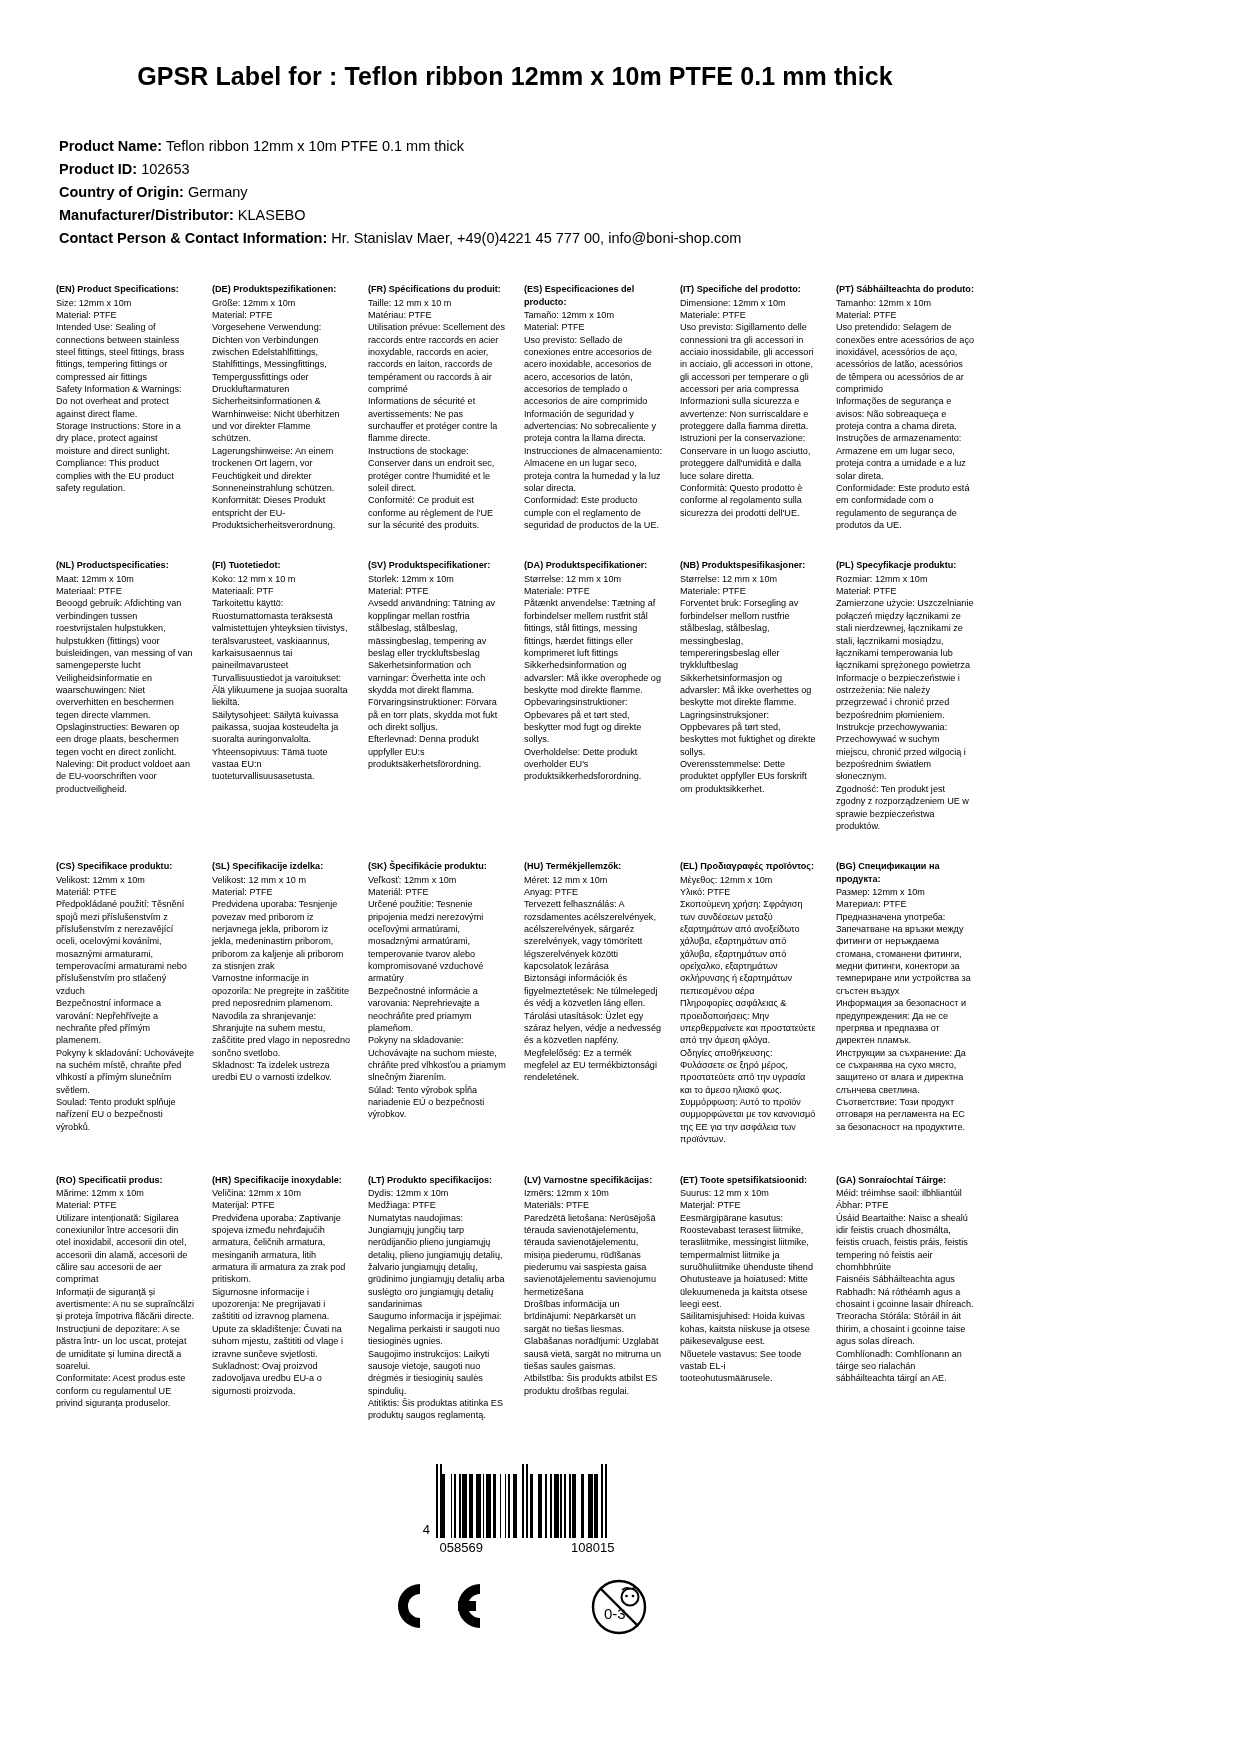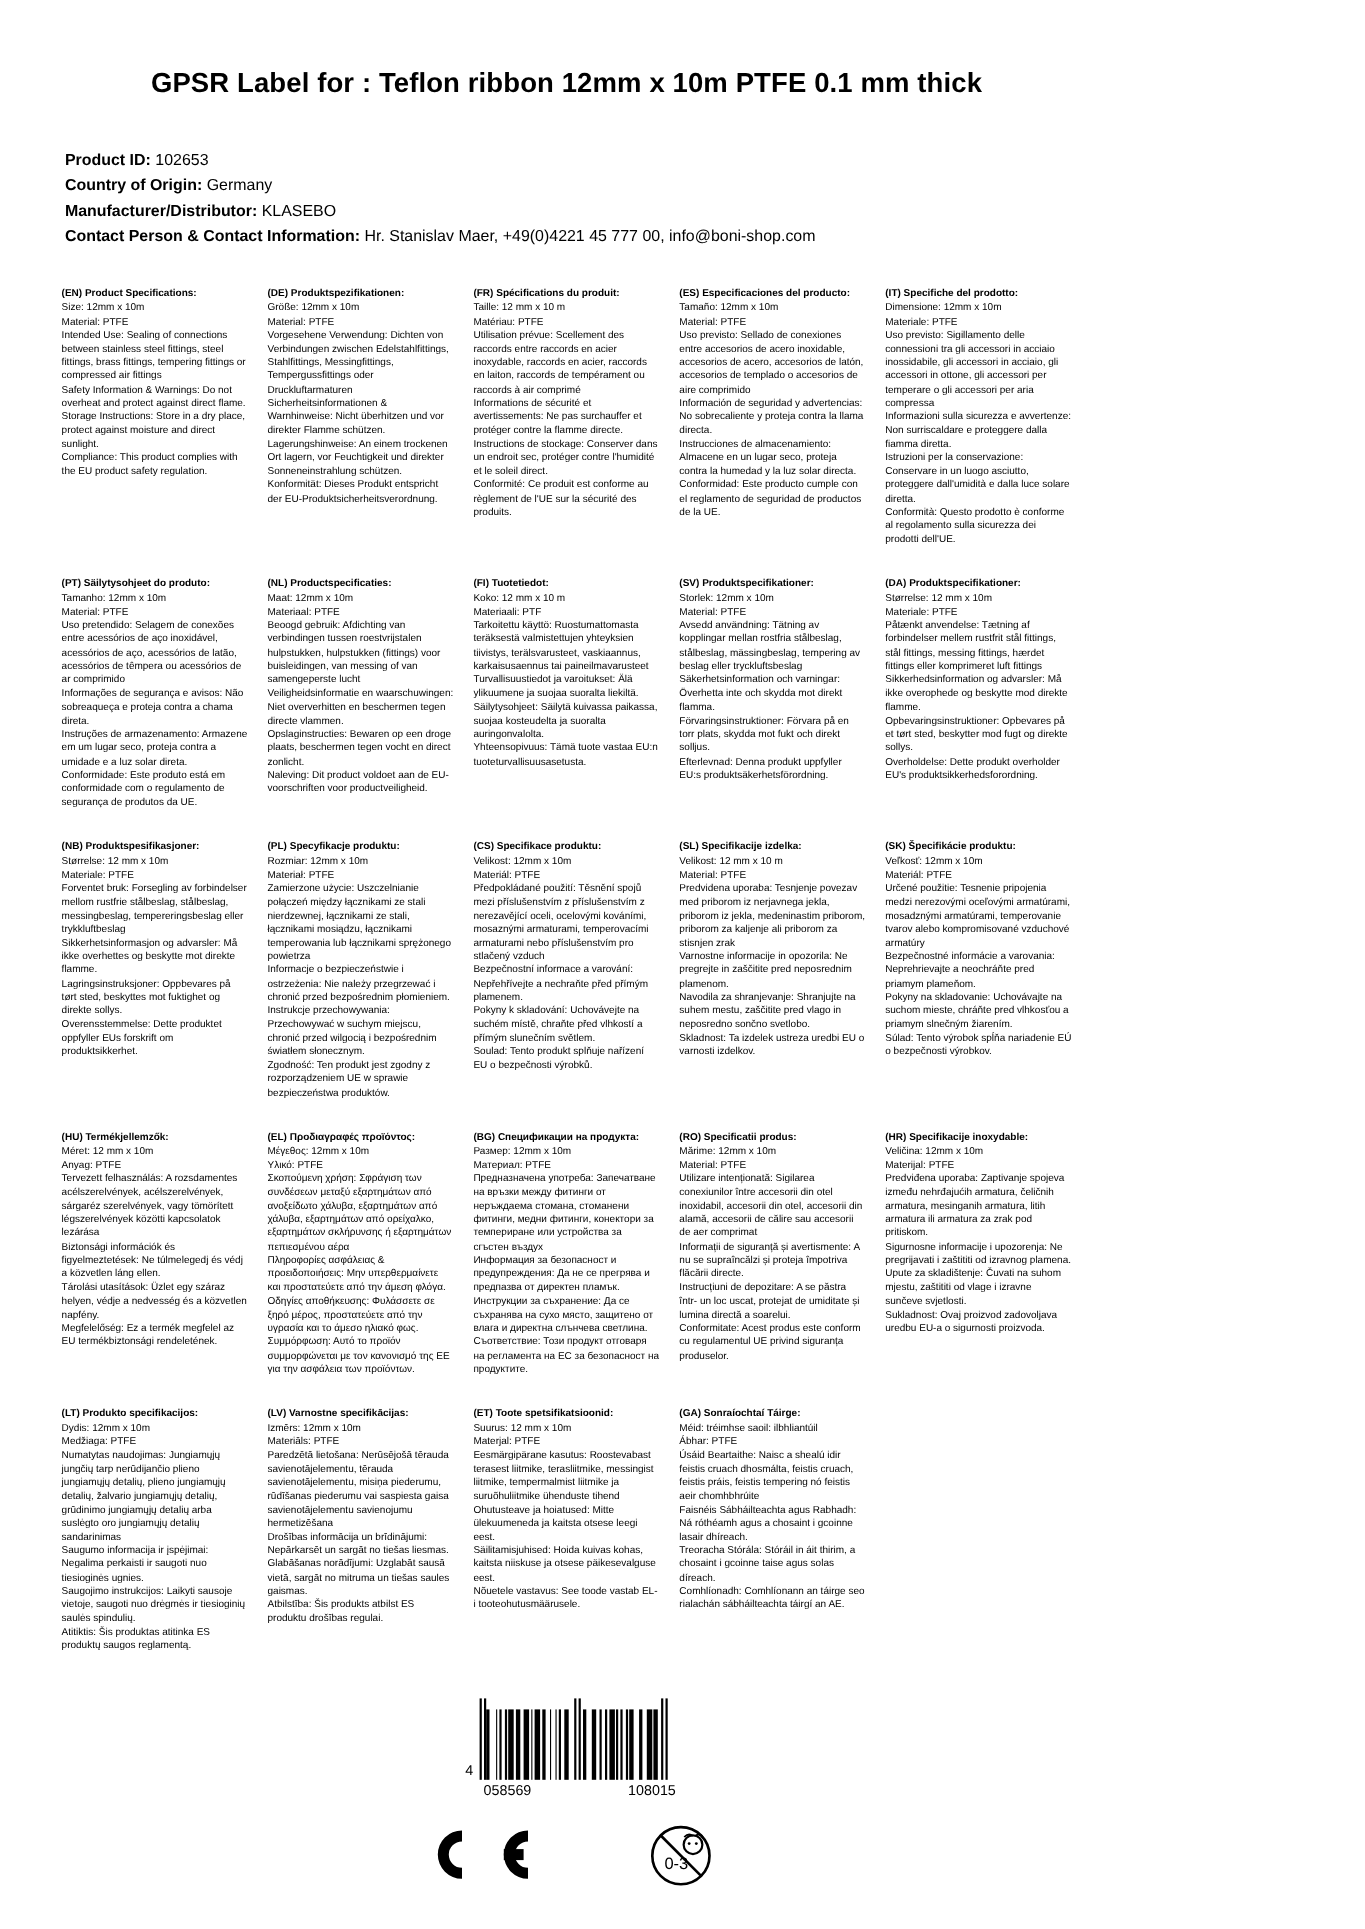--- a/index.html
+++ b/index.html
@@ -36,21 +36,21 @@
     margin-bottom: 1px;
   }
   .meta .lbl {
     font-weight: bold;
   }
   .meta .val {
     font-weight: normal;
   }
   .grid {
     display: grid;
-    grid-template-columns: repeat(5, 1fr);
+    grid-template-columns: repeat(6, 1fr);
     column-gap: 18px;
     row-gap: 28px;
     margin-top: 10px;
   }
   .cell {
     font-size: 9.1px;
     line-height: 1.36;
     color: #000;
   }
   .cell .head {
@@ -120,20 +120,24 @@
 </style>
 </head>
 <body>
 
 <div class="page">
 
   <div class="doc-title">GPSR Label for : Teflon ribbon 12mm x 10m PTFE 0.1 mm thick</div>
 
   <div class="meta">
     <div>
+      <span class="lbl">Product Name:</span>
+      <span class="val">Teflon ribbon 12mm x 10m PTFE 0.1 mm thick</span>
+    </div>
+    <div>
       <span class="lbl">Product ID:</span>
       <span class="val">102653</span>
     </div>
     <div>
       <span class="lbl">Country of Origin:</span>
       <span class="val">Germany</span>
     </div>
     <div>
       <span class="lbl">Manufacturer/Distributor:</span>
       <span class="val">KLASEBO</span>
@@ -184,21 +188,21 @@
     <div class="cell">
         <span class="head">(IT) Specifiche del prodotto:</span>
         <span class="body">Dimensione: 12mm x 10m
 Materiale: PTFE
 Uso previsto: Sigillamento delle connessioni tra gli accessori in acciaio inossidabile, gli accessori in acciaio, gli accessori in ottone, gli accessori per temperare o gli accessori per aria compressa
 Informazioni sulla sicurezza e avvertenze: Non surriscaldare e proteggere dalla fiamma diretta.
 Istruzioni per la conservazione: Conservare in un luogo asciutto, proteggere dall'umidità e dalla luce solare diretta.
 Conformità: Questo prodotto è conforme al regolamento sulla sicurezza dei prodotti dell'UE.</span>
       </div>
     <div class="cell">
-        <span class="head">(PT) Säilytysohjeet do produto:</span>
+        <span class="head">(PT) Sábháilteachta do produto:</span>
         <span class="body">Tamanho: 12mm x 10m
 Material: PTFE
 Uso pretendido: Selagem de conexões entre acessórios de aço inoxidável, acessórios de aço, acessórios de latão, acessórios de têmpera ou acessórios de ar comprimido
 Informações de segurança e avisos: Não sobreaqueça e proteja contra a chama direta.
 Instruções de armazenamento: Armazene em um lugar seco, proteja contra a umidade e a luz solar direta.
 Conformidade: Este produto está em conformidade com o regulamento de segurança de produtos da UE.</span>
       </div>
 
     <div class="cell">
         <span class="head">(NL) Productspecificaties:</span>

